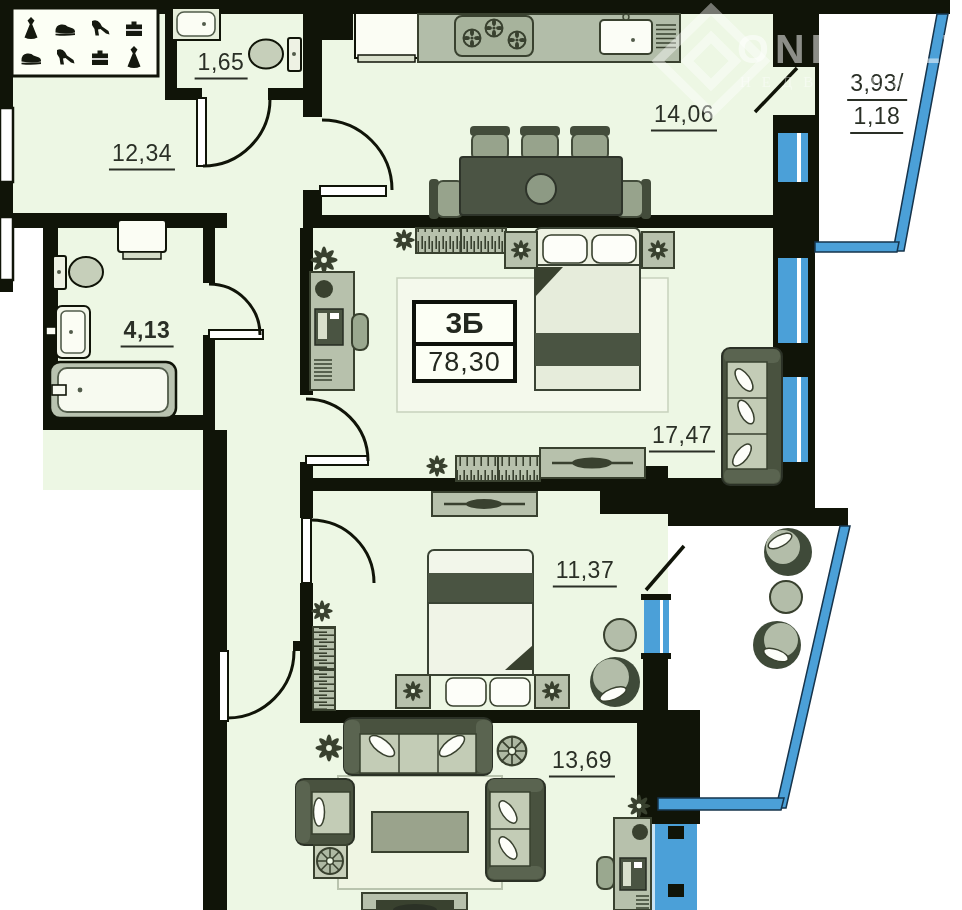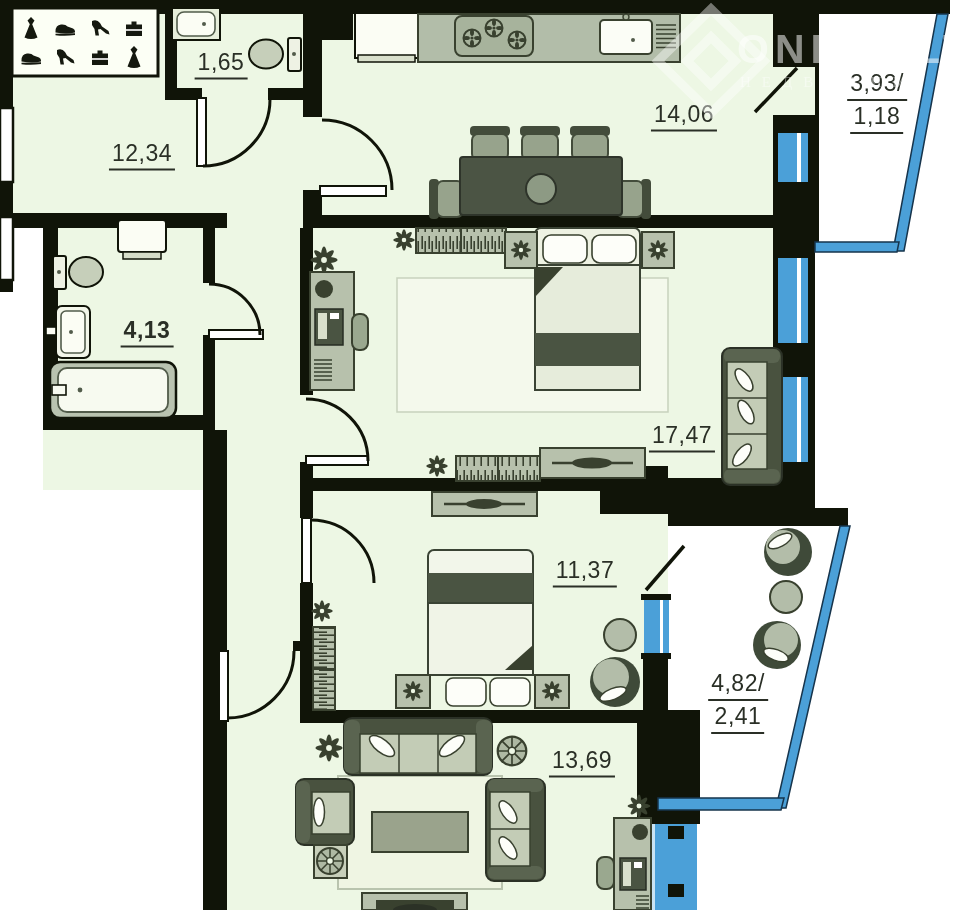--- a/index.html
+++ b/index.html
@@ -463,28 +463,28 @@
 </div>
 <div class="area-label" style="left:147px;top:332px;font-weight:bold;">
   <span class="u">4,13</span>
 </div>
 <div class="area-label" style="left:682px;top:437px;">
   <span class="u">17,47</span>
 </div>
 <div class="area-label" style="left:585px;top:572px;">
   <span class="u">11,37</span>
 </div>
-<div class="area-label twoline" style="left:738px;top:702px;">
-  <span class="u">4,82/</span>
-  <span class="u">2,41</span>
-</div>
 <div class="area-label" style="left:582px;top:762px;">
   <span class="u">13,69</span>
 </div>
 
+<div class="unit-box">
+  <div class="row1">3Б</div>
+  <div class="row2">78,30</div>
+</div>
 
 <div class="wm wm-logo">
   <svg width="122" height="118" viewBox="0 0 122 118">
     <g fill="none" stroke="rgba(255,255,255,0.42)" stroke-width="9">
       <path d="M61 7 L114 59 L61 111 L8 59 Z"></path>
       <path d="M61 35 L85 59 L61 83 L37 59 Z"></path>
     </g>
   </svg>
 </div>
 <div class="wm wm-brand">ONREALT</div>

